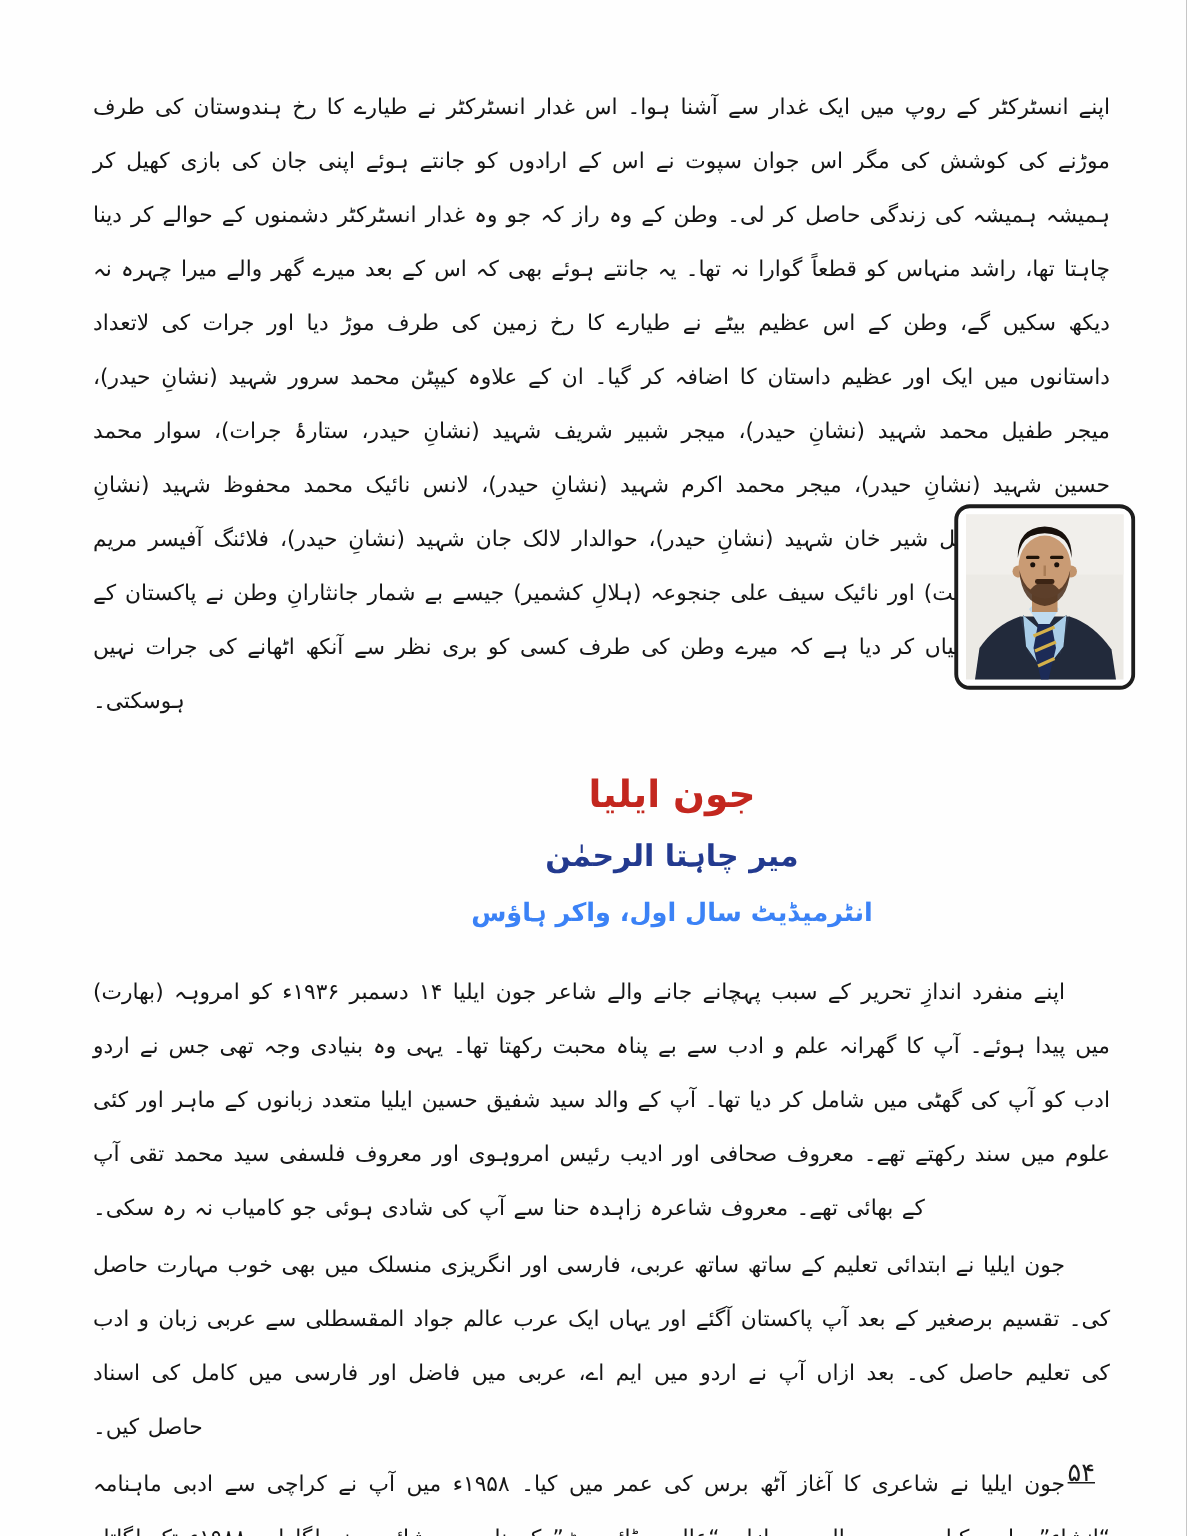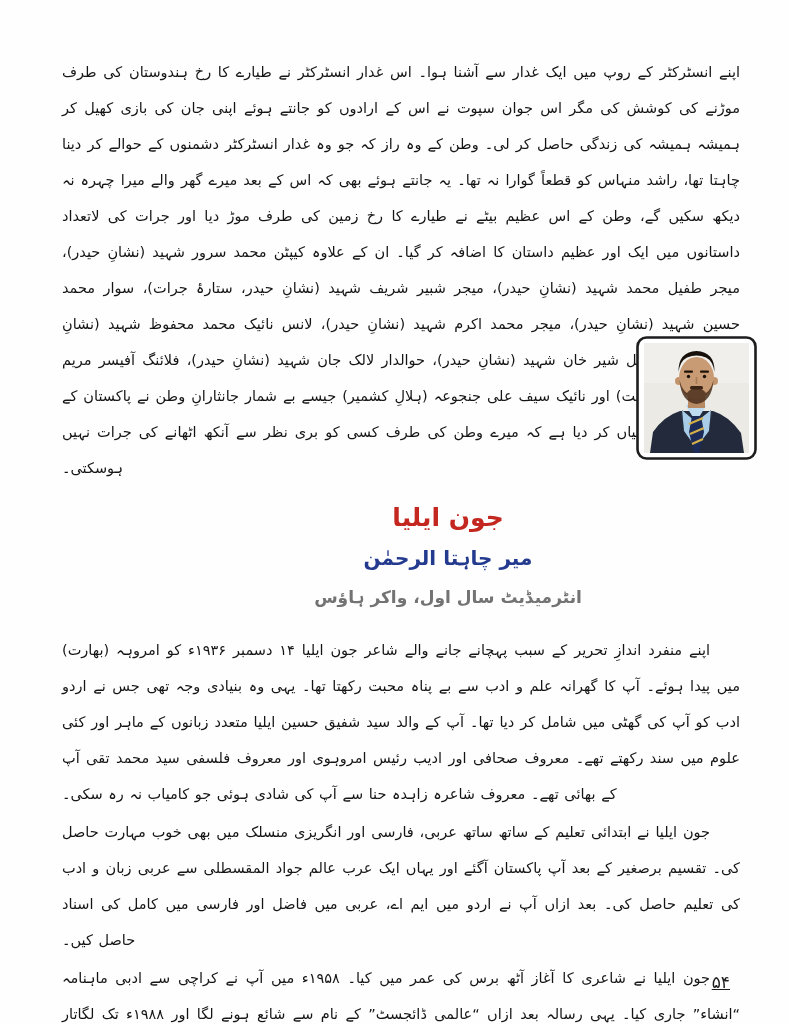--- a/index.html
+++ b/index.html
@@ -25,21 +25,21 @@
     text-align-last:left;
     word-spacing:1px;
     color:#151515;
   }
   p.body-par.indent{ text-indent:30px; }
   p.body-par + p.body-par{ margin-top:2px; }
 
   .profile-head{
     position:relative;
     min-height:124px;
-    margin:12px 0 10px 0;
+    margin:24px 0 10px 0;
     padding-left:150px; 
   }
   .head-lines{
     text-align:center;
     transform:translateX(-28px); 
   }
   .article-title{
     margin:2px 0 0 0;
     font-size:25px;
     font-weight:bold;
@@ -50,21 +50,21 @@
     margin:0;
     font-size:20px;
     font-weight:bold;
     color:#233a8f;
     line-height:40px;
   }
   .author-class{
     margin:0;
     font-size:17px;
     font-weight:bold;
-    color:#737373;
+    color:#3b82f6;
     line-height:38px;
   }
   
   .photo-abs{
     position:absolute;
     top:336px;
     right:34px;
     width:121px;height:124px;
   }
   .page-number{

